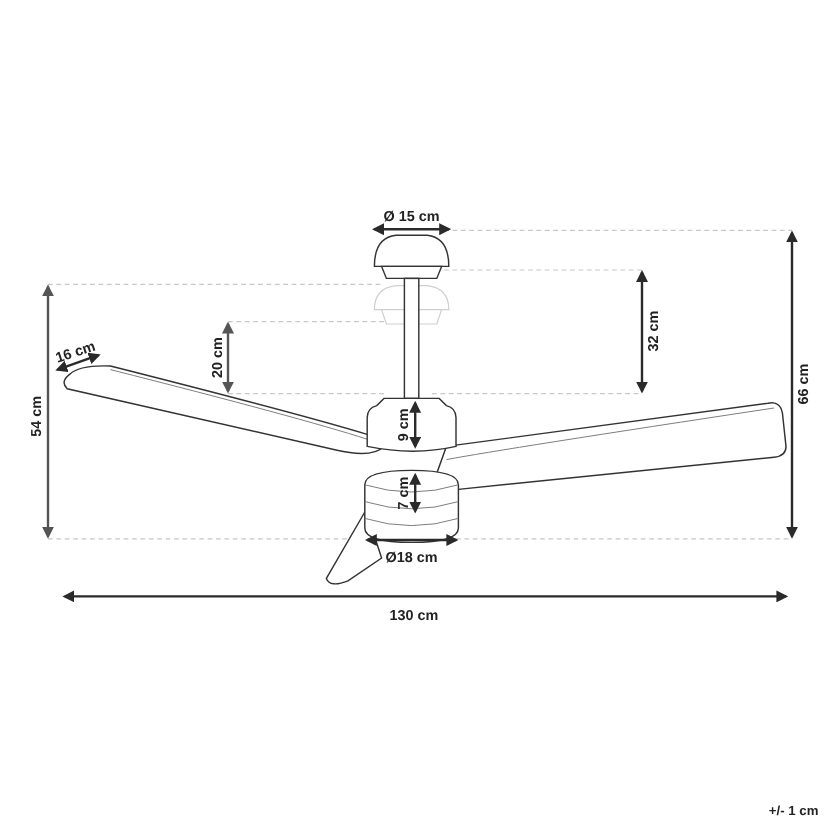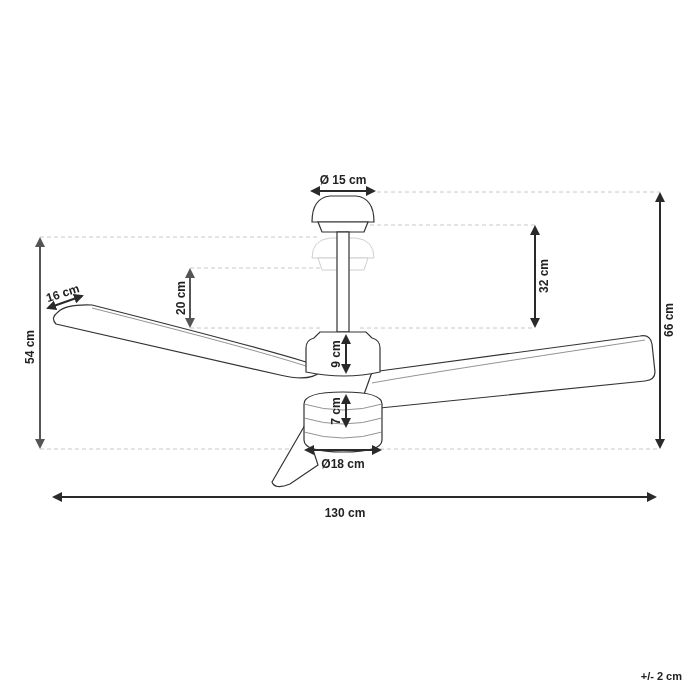--- a/index.html
+++ b/index.html
@@ -117,13 +117,13 @@
     <line class="dim" x1="48" y1="308" x2="82" y2="296" marker-start="url(#ah)" marker-end="url(#ah)"></line>
     <text class="lbl" transform="translate(64,297) rotate(-18)" text-anchor="middle">16 cm</text>
   </g>
 
   <g>
     <line class="dim" x1="54" y1="497" x2="655" y2="497" marker-start="url(#ah)" marker-end="url(#ah)"></line>
     <text class="lbl" x="345" y="517" text-anchor="middle">130 cm</text>
   </g>
 </svg>
 
-<div class="tol">+/- 2 cm</div>
+<div class="tol">+/- 1 cm</div>
 
 </body></html>

